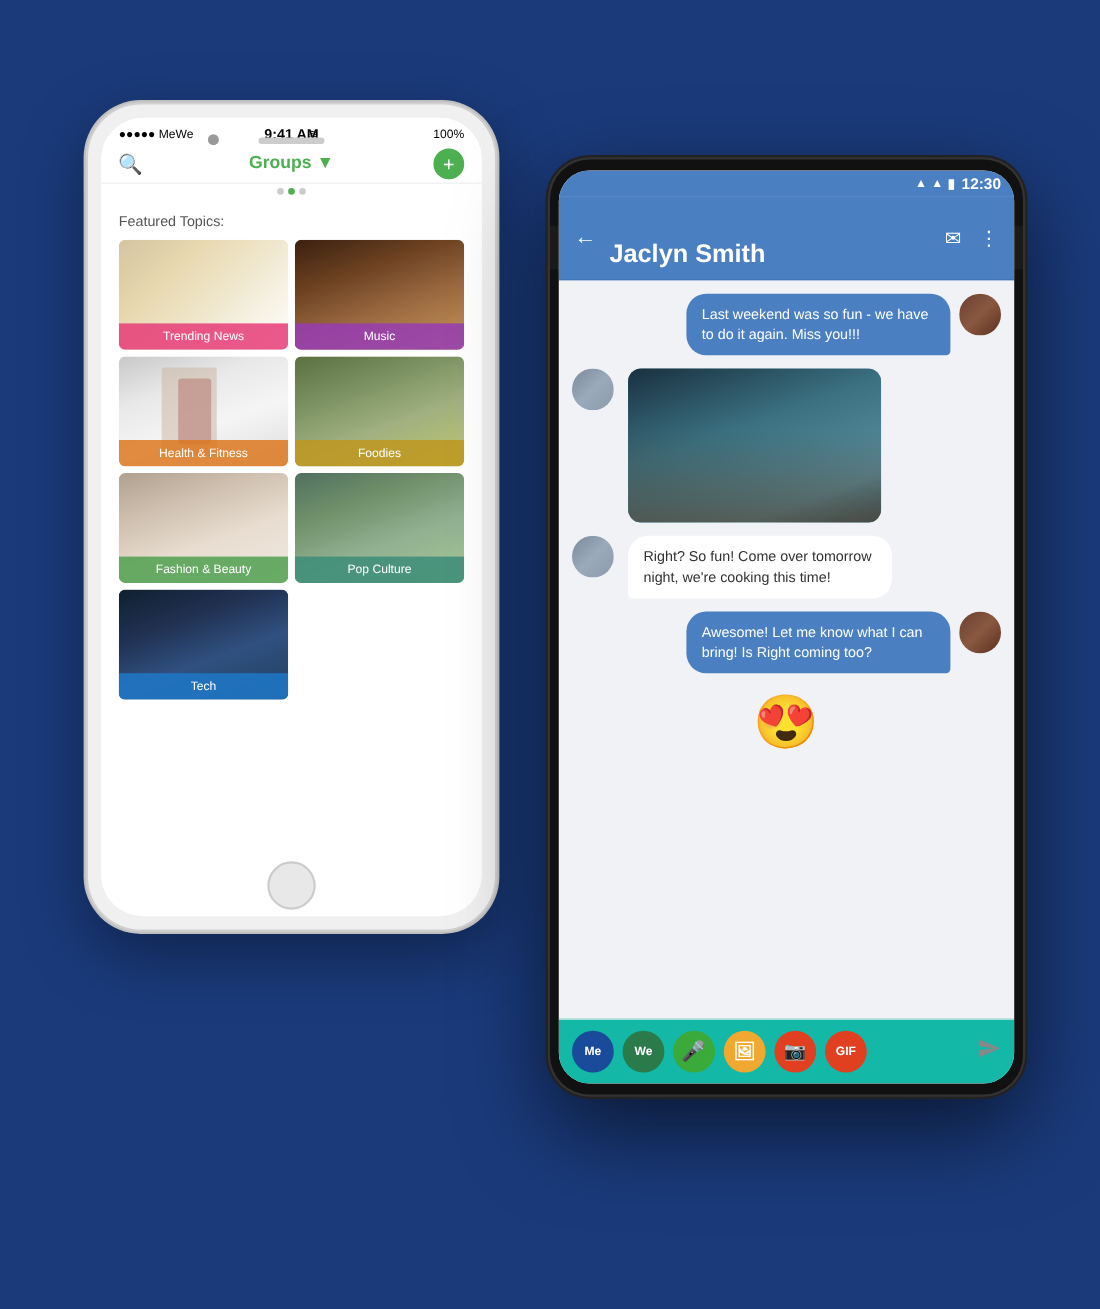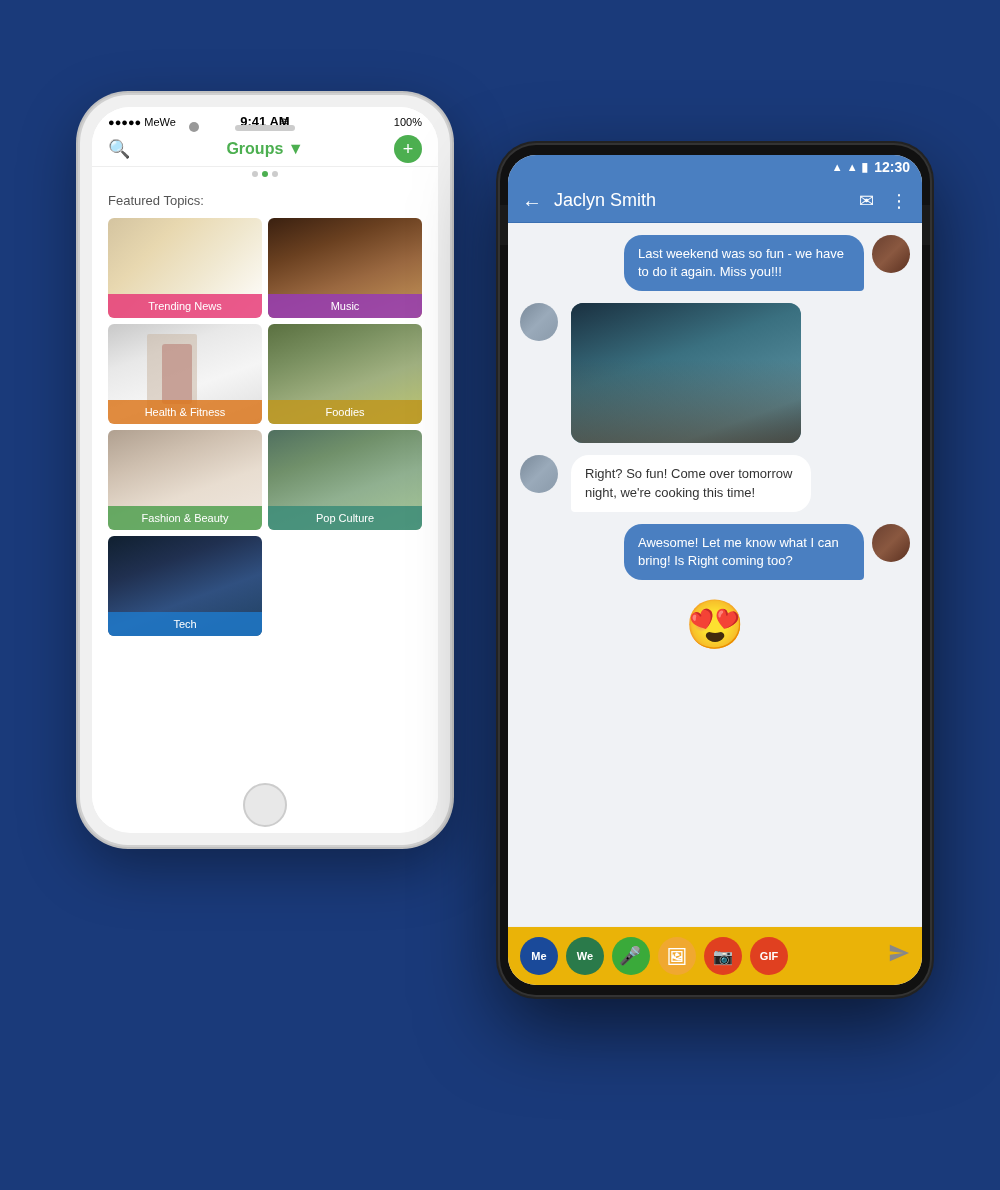--- a/index.html
+++ b/index.html
@@ -233,21 +233,21 @@
     .samsung-chat-header {
       background: #4a7fc1;
       padding: 10px 14px;
       display: flex;
       align-items: center;
       gap: 12px;
       border-bottom: 1px solid #3a6fb1;
     }
 
     .back-arrow { color: white; font-size: 20px; cursor: pointer; }
-    .chat-name { color: white; font-size: 18px; font-weight: 400; flex: 1; }
+    .chat-name { color: white; font-size: 23px; font-weight: 700; flex: 1; margin-top: 28px; }
     .chat-icons { display: flex; gap: 16px; color: white; font-size: 18px; }
 
     .chat-body {
       flex: 1;
       padding: 12px;
       background: #f0f2f5;
       overflow: hidden;
       display: flex;
       flex-direction: column;
       gap: 12px;
@@ -346,21 +346,21 @@
       flex: 1;
       border: none;
       outline: none;
       font-size: 14px;
       color: #999;
     }
 
     .emoji-btn { font-size: 20px; color: #888; }
 
     .chat-toolbar {
-      background: #eab308;
+      background: #14b8a6;
       padding: 10px 12px;
       display: flex;
       align-items: center;
       gap: 8px;
       border-top: 1px solid #eee;
     }
 
     .toolbar-btn {
       width: 38px;
       height: 38px;

